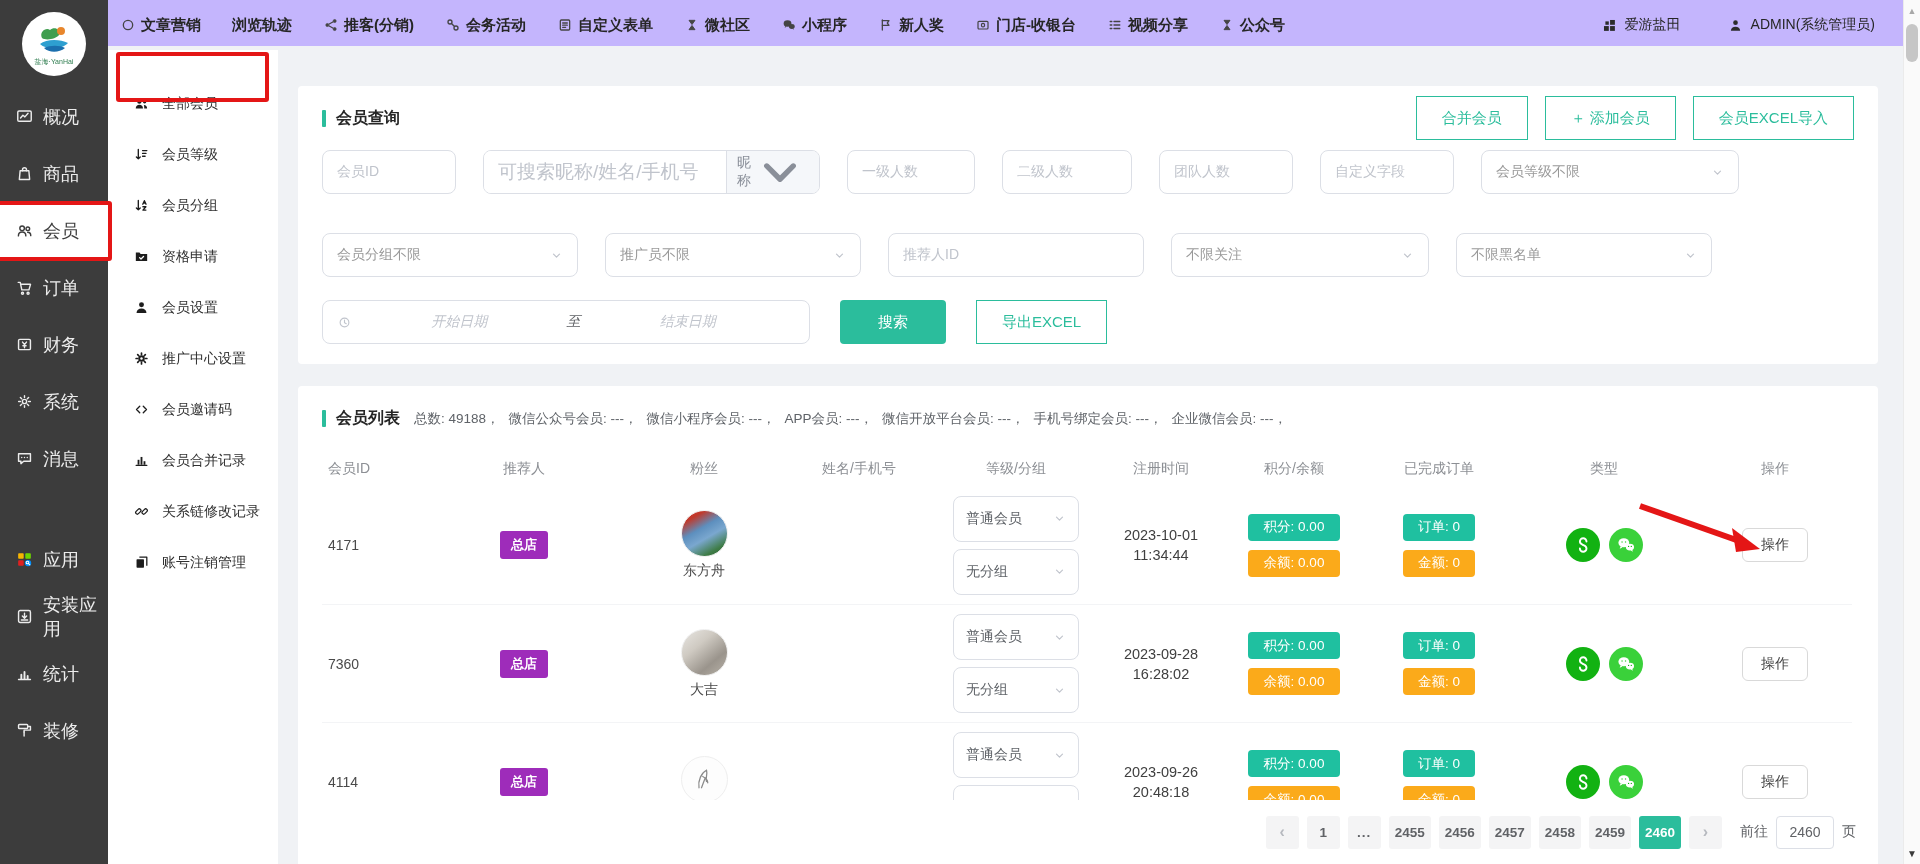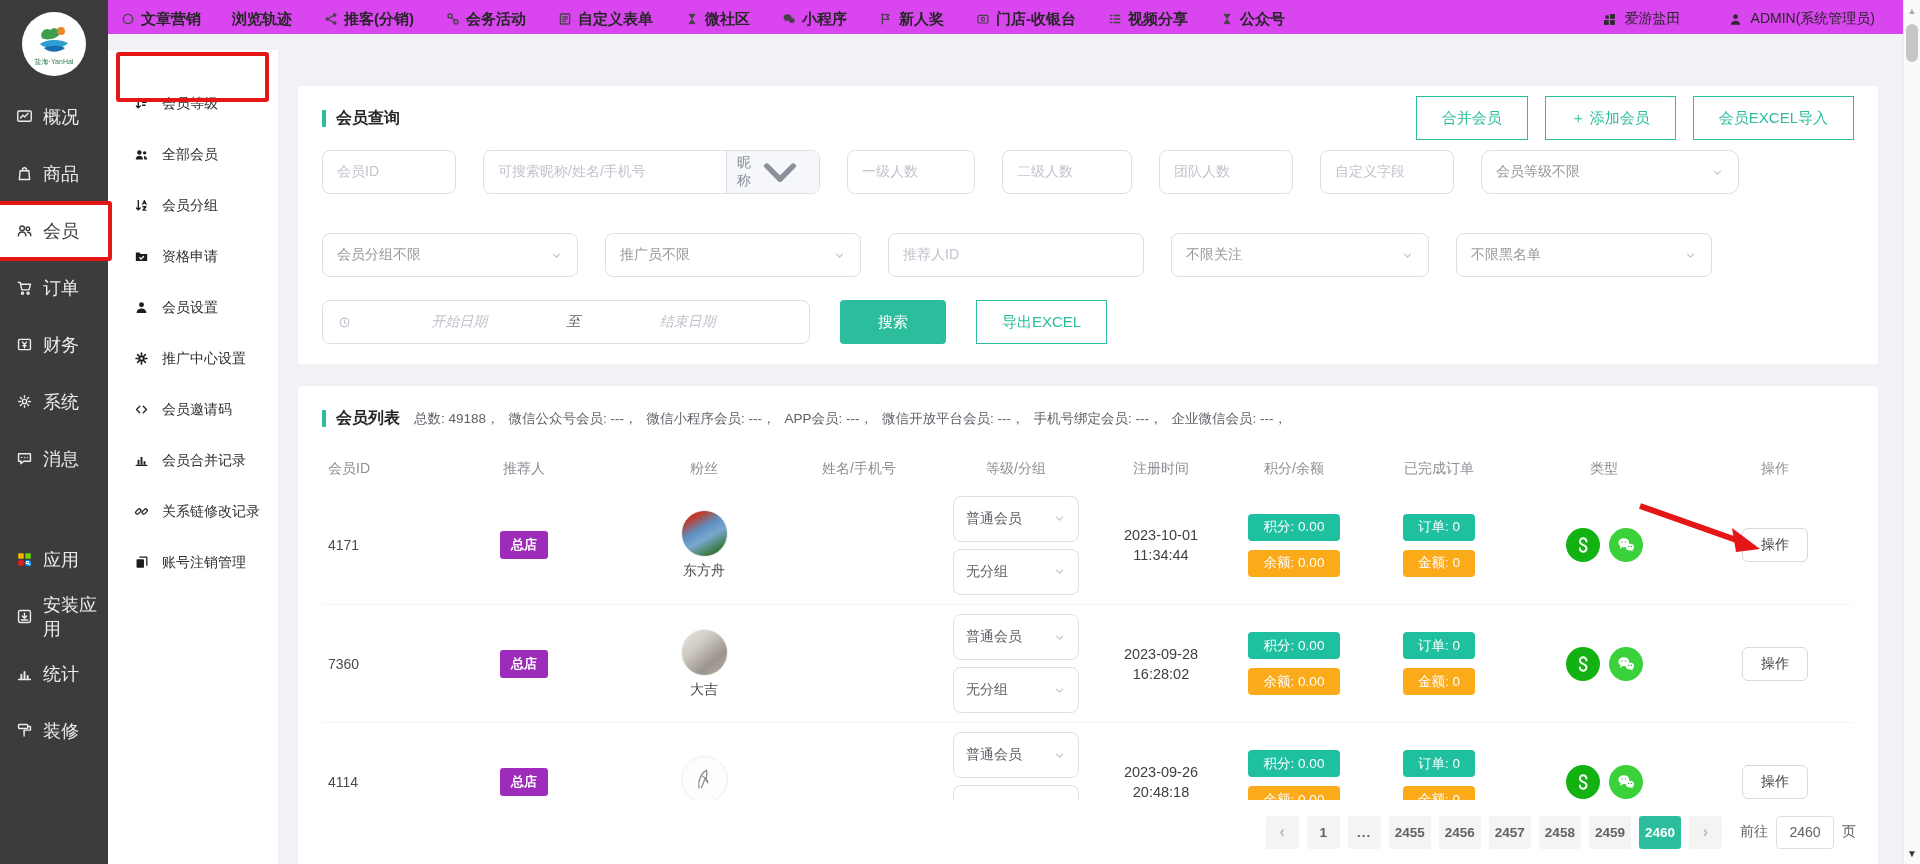--- a/index.html
+++ b/index.html
@@ -12,21 +12,21 @@
   .logo-wrap { height:88px; display:flex; align-items:center; justify-content:center; }
   .logo-circle { width:64px; height:64px; border-radius:50%; background:#fff; display:flex; flex-direction:column; align-items:center; justify-content:center; overflow:hidden; }
   .logo-circle svg { width:40px; height:34px; }
   .logo-sub { font-size:7px; color:#2e7d4f; line-height:1; }
   .rail-item { height:57px; display:flex; align-items:center; gap:9px; padding-left:15px; color:#ececec; font-size:18px; cursor:pointer; }
   .rail-item .ic { width:19px; height:19px; flex:0 0 19px; }
   .rail-item.active { background:#ffffff; color:#3c3c3c; }
   .rail-spacer { height:44px; }
 
   
-  .topnav { position:absolute; left:108px; top:0; width:1795px; height:34px; background:#d946ef; display:flex; align-items:center; padding:4px 28px 0 12px; z-index:5; }
+  .topnav { position:absolute; left:108px; top:0; width:1795px; height:46px; background:#c4b5fd; display:flex; align-items:center; padding:4px 28px 0 12px; z-index:5; }
   .tn-item { display:flex; align-items:center; gap:5px; font-size:15px; font-weight:700; color:#262626; margin-right:31px; cursor:pointer; white-space:nowrap; }
   .tn-item .ic { width:16px; height:16px; color:#444; }
   .tn-right { margin-left:auto; display:flex; align-items:center; gap:46px; }
   .tn-acc { display:flex; align-items:flex-end; gap:7px; font-size:14px; color:#262626; cursor:pointer; white-space:nowrap; }
   .tn-acc .ic { width:17px; height:17px; color:#2b2b2b; }
 
   
   .submenu { position:absolute; left:108px; top:50px; width:170px; height:814px; background:#fff; padding-top:28px; z-index:4; }
   .sm-item { height:51px; display:flex; align-items:center; gap:12px; padding-left:25px; font-size:14px; color:#303030; cursor:pointer; white-space:nowrap; }
   .sm-item .ic { width:17px; height:17px; flex:0 0 17px; color:#1d1d1d; }
@@ -40,21 +40,21 @@
   .sec-title b { font-size:16px; color:#262626; }
 
   
   .q-actions { position:absolute; right:24px; top:10px; display:flex; gap:17px; }
   .btn-ghost { height:44px; padding:0 25px; border:1px solid #2bbd9c; color:#2bbd9c; background:#fff; border-radius:0; font-size:15px; display:flex; align-items:center; cursor:pointer; white-space:nowrap; }
   .q-row { position:absolute; left:24px; display:flex; }
   .inp, .seld { height:44px; border:1px solid #dcdfe6; border-radius:8px; background:#fff; display:flex; align-items:center; padding:0 14px; font-size:14px; color:#c0c4cc; }
   .seld { justify-content:space-between; color:#999; }
   .seld .ic, .sel .ic { width:13px; height:13px; color:#c0c4cc; }
   .combo { display:flex; border:1px solid #dcdfe6; border-radius:8px; overflow:hidden; height:44px; }
-  .combo .c-inp { width:242px; display:flex; align-items:center; padding:0 14px; font-size:14px; color:#c0c4cc; background:#fff; }
+  .combo .c-inp { width:242px; display:flex; align-items:center; padding:0 14px; font-size:19px; color:#c0c4cc; background:#fff; }
   .combo .c-sel { width:93px; background:#f5f7fa; border-left:1px solid #dcdfe6; display:flex; align-items:center; justify-content:space-between; padding:0 10px; font-size:14px; color:#8a8f99; }
   .daterange { width:488px; height:44px; border:1px solid #dcdfe6; border-radius:8px; background:#fff; display:flex; align-items:center; padding:0 14px; font-size:14px; color:#c0c4cc;font-style:italic; }
   .daterange .ic { width:15px; height:15px; color:#c0c4cc; }
   .dr-ph { flex:1; text-align:center; }
   .dr-to { color:#606266; }
   .btn-solid { height:44px; padding:0 38px; background:#2bbd9c; color:#fff; border-radius:4px; font-size:15px; display:flex; align-items:center; cursor:pointer; }
 
   
   .list-head { position:absolute; left:24px; top:22px; display:flex; align-items:center; gap:10px; width:1530px; }
   .list-head b { font-size:16px; color:#262626; white-space:nowrap; }
@@ -534,29 +534,29 @@
             <use href="#i-person"></use>
           </svg>
           <span>ADMIN(系统管理员)</span>
         </div>
     </div>
   </header>
 
   <aside class="submenu">
     <div class="sm-item">
         <svg class="ic">
+          <use href="#i-users-solid"></use>
+        </svg>
+        <span>全部会员</span>
+      </div>
+    <div class="sm-item">
+        <svg class="ic">
           <use href="#i-sortnum"></use>
         </svg>
         <span>会员等级</span>
-      </div>
-    <div class="sm-item">
-        <svg class="ic">
-          <use href="#i-users-solid"></use>
-        </svg>
-        <span>全部会员</span>
       </div>
     <div class="sm-item">
         <svg class="ic">
           <use href="#i-sortaz"></use>
         </svg>
         <span>会员分组</span>
       </div>
     <div class="sm-item">
         <svg class="ic">
           <use href="#i-foldercheck"></use>
@@ -620,21 +620,21 @@
             <span>昵称</span>
             <svg class="ic">
               <use href="#i-chev"></use>
             </svg>
           </div>
       </div>
       <div class="inp" style="width:128px;">一级人数</div>
       <div class="inp" style="width:130px;">二级人数</div>
       <div class="inp" style="width:134px;">团队人数</div>
       <div class="inp" style="width:134px;">自定义字段</div>
-      <div class="seld" style="width:258px;border-radius:10px;">
+      <div class="seld" style="width:258px;">
           <span>会员等级不限</span>
           <svg class="ic">
             <use href="#i-chev"></use>
           </svg>
         </div>
     </div>
 
     <div class="q-row" style="top:147px; gap:27px;">
       <div class="seld" style="width:256px;">
           <span>会员分组不限</span>

